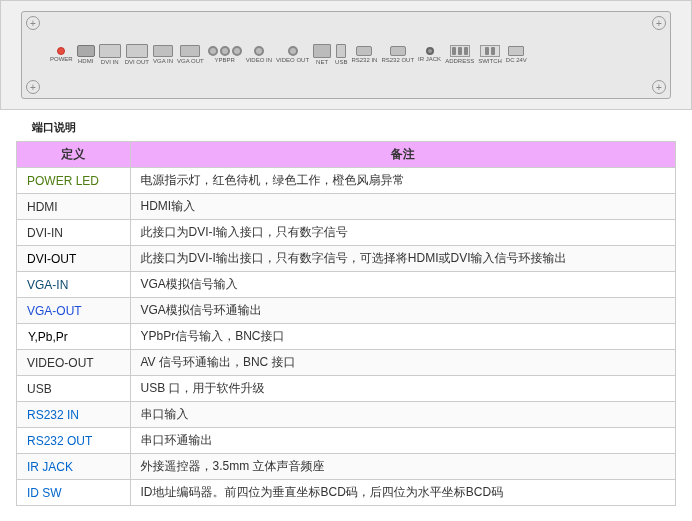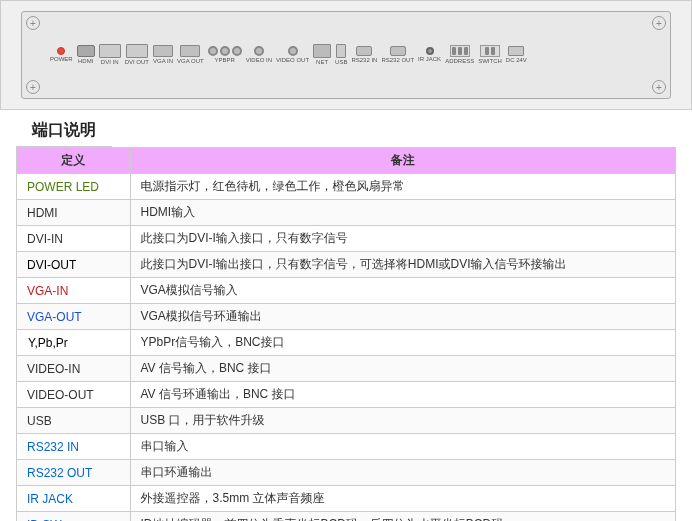--- a/index.html
+++ b/index.html
@@ -152,21 +152,21 @@
     .port-power {
       width: 16px; height: 10px;
       background: #c8c8c8;
       border: 1px solid #888;
       border-radius: 1px;
     }
 
     
     .section-title {
       padding: 12px 16px 8px 16px;
-      font-size: 16px;
+      font-size: 11px;
       font-weight: bold;
       color: #222;
       border-bottom: 1px solid #ccc;
     }
 
     
     .port-table {
       width: 100%;
       border-collapse: collapse;
       font-size: 12px;
@@ -330,34 +330,30 @@
         </tr>
         <tr>
           <td style="color: rgb(51, 51, 51);">DVI-IN</td>
           <td>此接口为DVI-I输入接口，只有数字信号</td>
         </tr>
         <tr>
           <td style="color: #000000;">DVI-OUT</td>
           <td>此接口为DVI-I输出接口，只有数字信号，可选择将HDMI或DVI输入信号环接输出</td>
         </tr>
         <tr>
-          <td style="color: #b91c1c;">VGA-IN</td>
+          <td style="color: #0c4a6e;">VGA-IN</td>
           <td>VGA模拟信号输入</td>
         </tr>
         <tr>
           <td style="color: #1d4ed8;">VGA-OUT</td>
           <td>VGA模拟信号环通输出</td>
         </tr>
         <tr>
           <td style="color: #000000; padding-left: 11px;">Y,Pb,Pr</td>
           <td>YPbPr信号输入，BNC接口</td>
-        </tr>
-        <tr>
-          <td style="color: rgb(51, 51, 51);">VIDEO-IN</td>
-          <td>AV 信号输入，BNC 接口</td>
         </tr>
         <tr>
           <td style="color: rgb(51, 51, 51);">VIDEO-OUT</td>
           <td>AV 信号环通输出，BNC 接口</td>
         </tr>
         <tr>
           <td style="color: rgb(51, 51, 51);">USB</td>
           <td>USB 口，用于软件升级</td>
         </tr>
         <tr>

